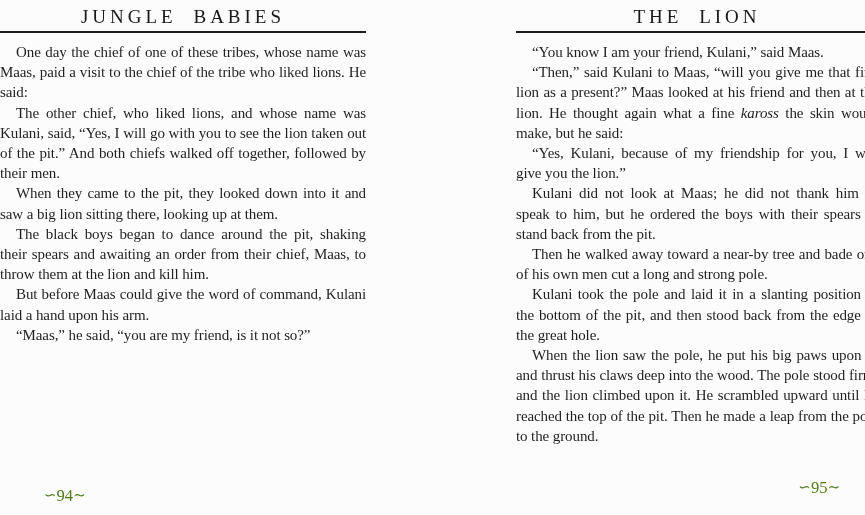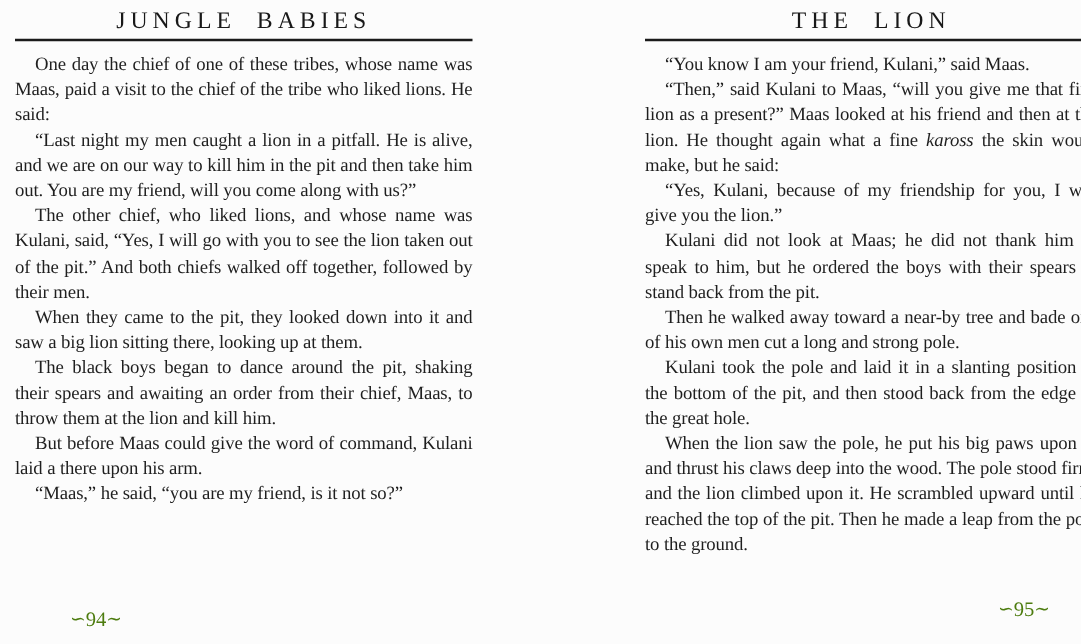--- a/index.html
+++ b/index.html
@@ -14,21 +14,21 @@
     color: #1f1f1f;
     font-family: "Liberation Serif", "DejaVu Serif", serif;
     overflow: hidden;
   }
   .page {
     position: absolute;
     top: 6px;
     height: 505px;
   }
   .page-left {
-    left: 12px;
+    left: 0;
     width: 366px;
   }
   .page-right {
     left: 516px;
     width: 362px;
   }
   .running-head {
     text-align: center;
     font-size: 19px;
     letter-spacing: 4px;
@@ -78,25 +78,24 @@
 </head>
 <body>
 
 <div>
 
   <div class="page page-left">
     <div class="running-head">JUNGLE BABIES</div>
     <hr class="head-rule">
     <div class="page-body">
         <p><span>One day the chief of one of these tribes, whose name was Maas, paid a visit to the chief of the tribe who liked lions.  He said:</span></p>
-        <p><span>“Last night my men caught a lion in a pitfall.  He is alive, and we are on our way to kill him in the pit and then take him out.  You are my friend, will you come along with us?”</span></p>
         <p><span>The other chief, who liked lions, and whose name was Kulani, said, “Yes, I will go with you to see the lion taken out of the pit.”  And both chiefs walked off together, followed by their men.</span></p>
         <p><span>When they came to the pit, they looked down into it and saw a big lion sitting there, looking up at them.</span></p>
         <p><span>The black boys began to dance around the pit, shaking their spears and awaiting an order from their chief, Maas, to throw them at the lion and kill him.</span></p>
-        <p><span>But before Maas could give the word of command, Kulani laid a there upon his arm.</span></p>
+        <p><span>But before Maas could give the word of command, Kulani laid a hand upon his arm.</span></p>
         <p><span>“Maas,” he said, “you are my friend, is it not so?”</span></p>
       </div>
     <div class="folio folio-left">
       <span class="orn">∽</span><span>94</span><span class="orn">∼</span>
     </div>
   </div>
 
   <div class="page page-right">
     <div class="running-head">THE LION</div>
     <hr class="head-rule">

